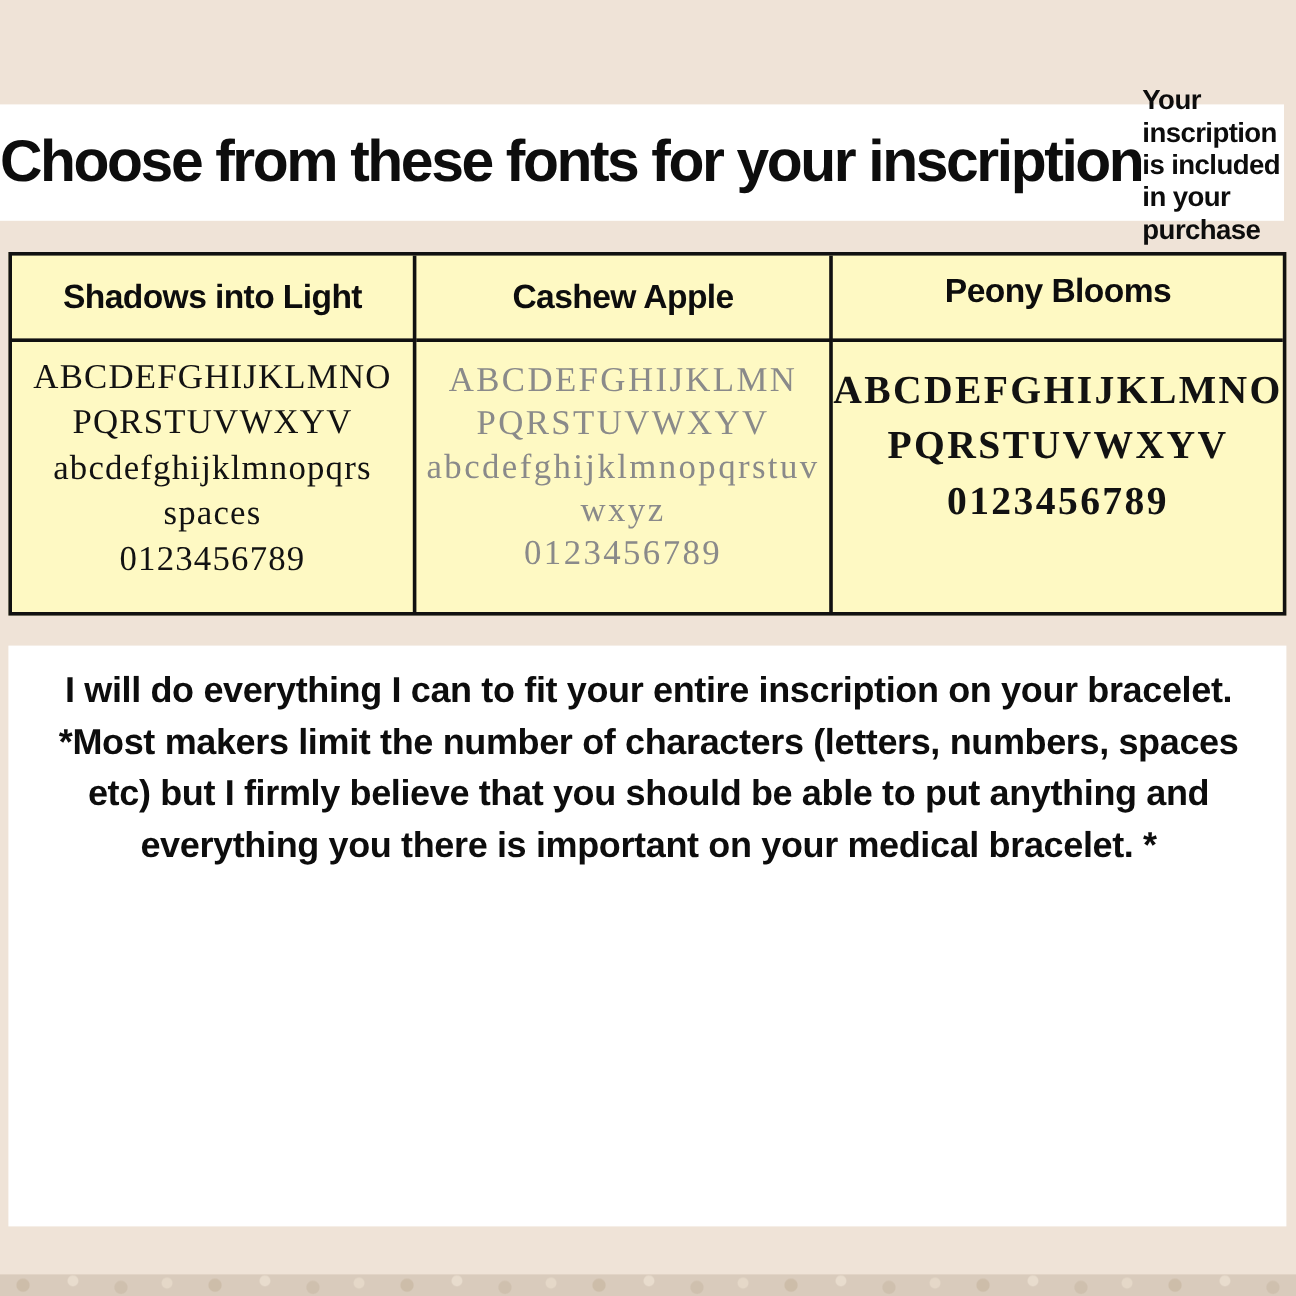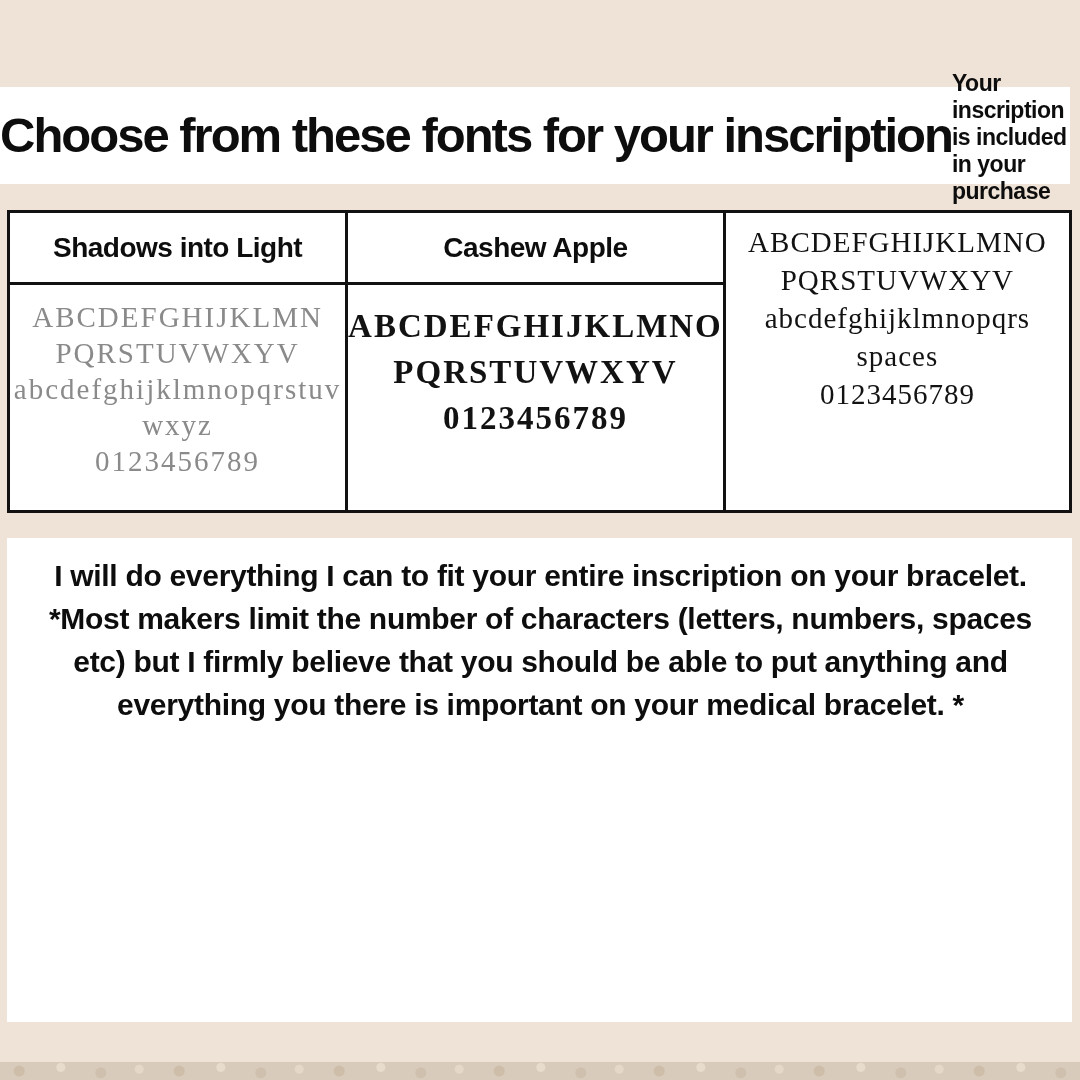--- a/index.html
+++ b/index.html
@@ -37,21 +37,21 @@
     font-weight: 700;
     letter-spacing: -0.5px;
     margin-top: 3px;
   }
 
   
   .font-table {
     position: absolute;
     left: 7px; top: 210px;
     width: 1065px; height: 303px;
-    background: #ffffff;
+    background: #fef9c3;
     border: 3px solid #111111;
     display: grid;
     grid-template-columns: 1fr 1.03fr 1.015fr;
     grid-template-rows: 72px 1fr;
   }
   .ft-cell { border-right: 3px solid #111111; }
   .ft-cell:nth-child(3n) { border-right: none; }
   .ft-head {
     border-bottom: 3px solid #111111;
     display: flex;
@@ -128,20 +128,21 @@
 <body>
 
 <div class="header-band">
   <h1 class="page-title">Choose from these fonts for your inscription</h1>
   <p class="page-subtitle">Your inscription is included in your purchase</p>
 </div>
 
 <div class="font-table">
   <div class="ft-cell ft-head">Shadows into Light</div>
   <div class="ft-cell ft-head">Cashew Apple</div>
+  <div class="ft-cell ft-head raised">Peony Blooms</div>
 
   <div class="ft-cell ft-body">
     <div class="sample-shadows">ABCDEFGHIJKLMNO</div>
     <div class="sample-shadows" style="padding-top:0">PQRSTUVWXYV</div>
     <div class="sample-shadows" style="padding-top:0">abcdefghijklmnopqrs</div>
     <div class="sample-shadows" style="padding-top:0">spaces</div>
     <div class="sample-shadows" style="padding-top:0">0123456789</div>
   </div>
 
   <div class="ft-cell ft-body">

